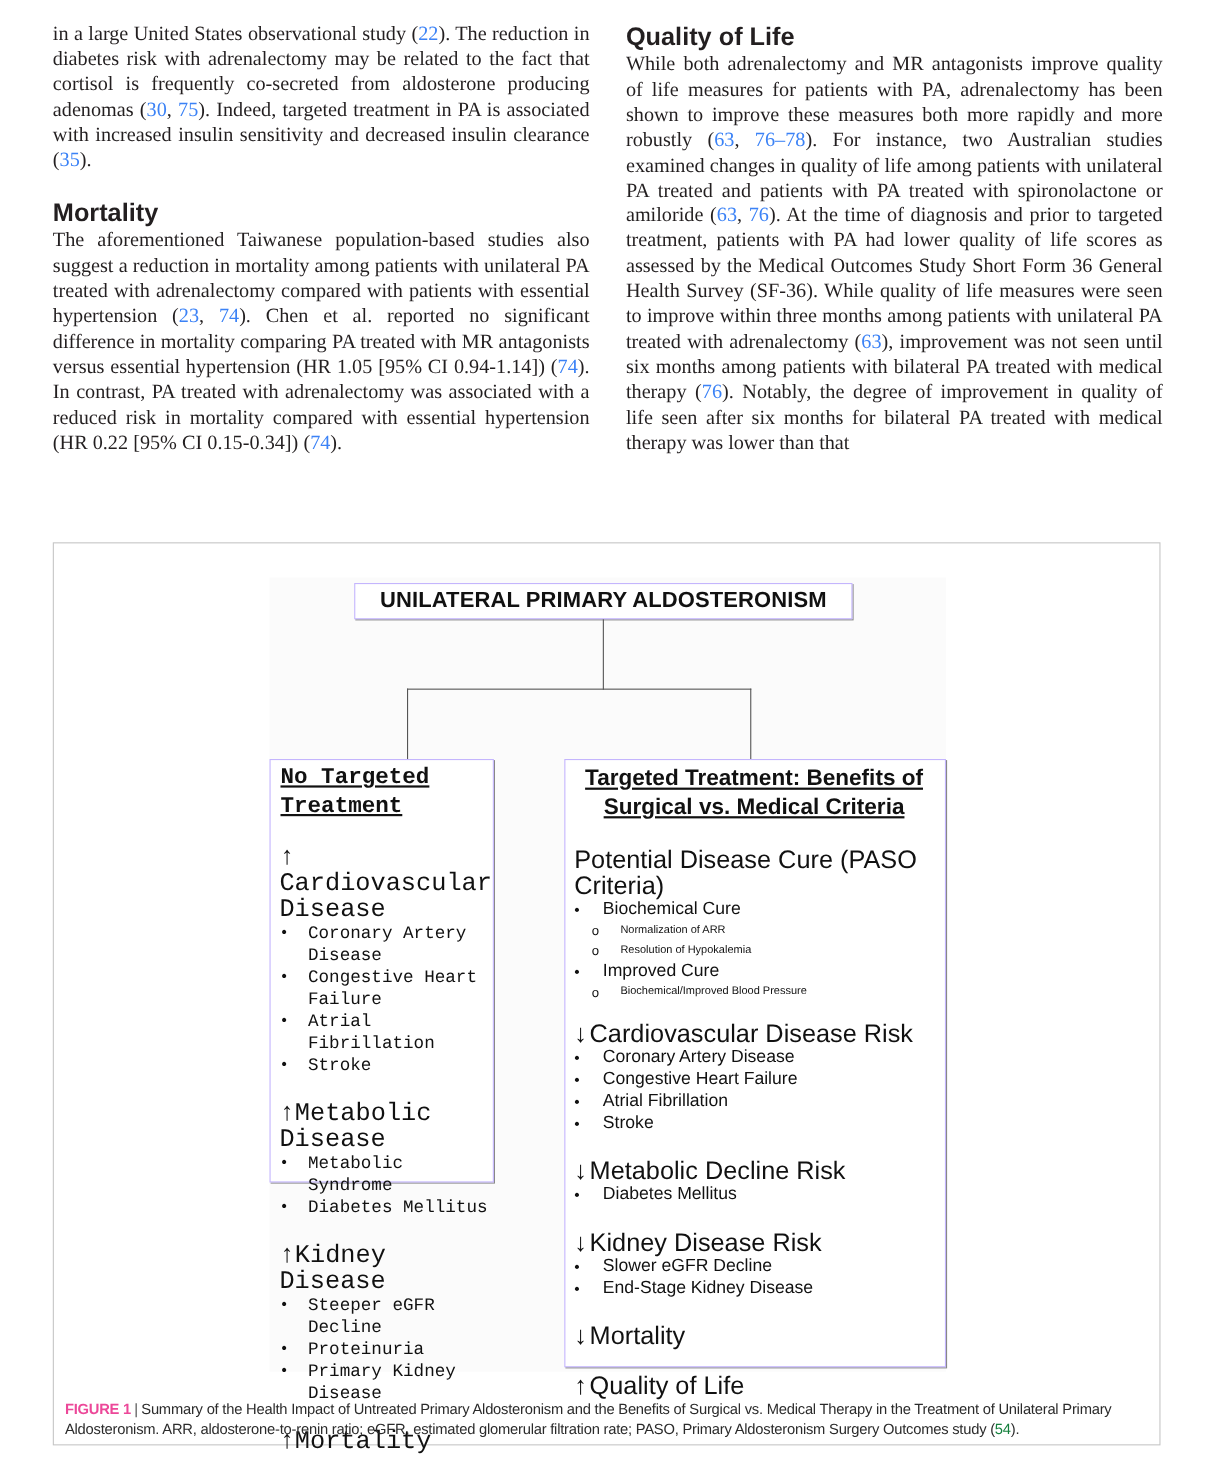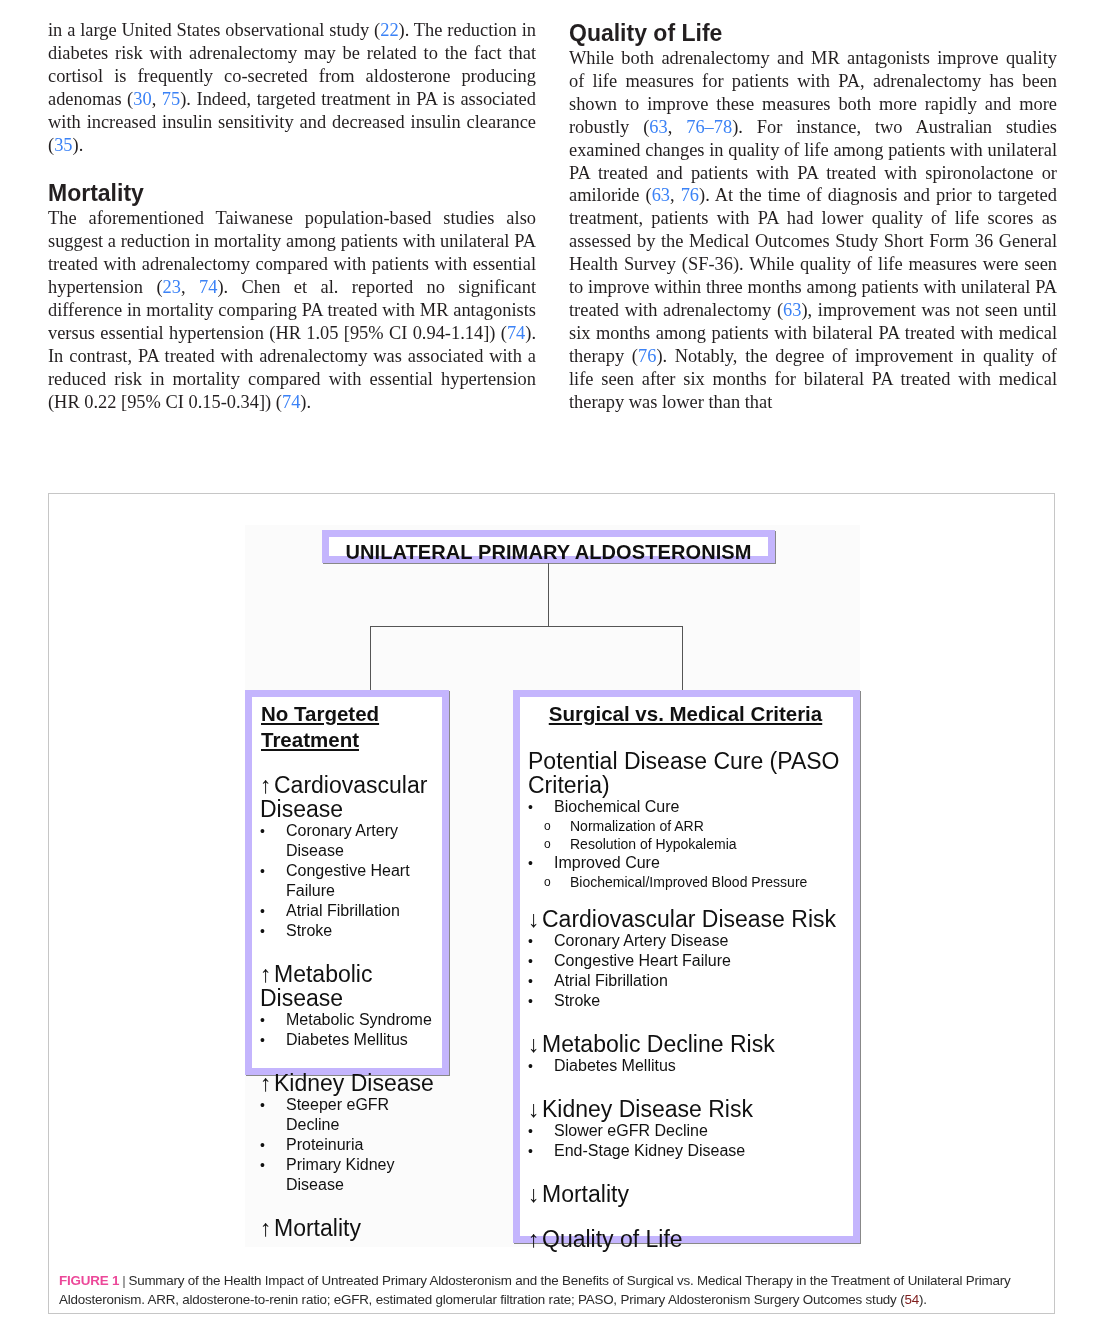--- a/index.html
+++ b/index.html
@@ -24,48 +24,48 @@
   
   .figure-frame {
     position: absolute; left: 48px; top: 493px; width: 1007px; height: 821px;
     border: 1px solid #c6c6c6; box-sizing: border-box; background: #fff;
   }
   .diagram-bg {
     position: absolute; left: 245px; top: 525px; width: 615px; height: 722px; background: #fbfbfb;
   }
   .line { position: absolute; background: #555; }
   .box {
-    position: absolute; border: 7px solid #c4b5fd; background: #fff; box-sizing: border-box;
+    position: absolute; border: 1px solid #c4b5fd; background: #fff; box-sizing: border-box;
     font-family: "Liberation Sans", "DejaVu Sans", sans-serif; color: #111;
     box-shadow: 1px 1px 0 #888;
   }
   .root-box { left: 322px; top: 530px; width: 453px; height: 33px;
     font-weight: bold; font-size: 20px; text-align: center; line-height: 31px; letter-spacing: 0.1px; }
-  .left-box { left: 245px; top: 690px; width: 204px; height: 385px; padding: 4px 0 0 8px; }
+  .left-box { left: 245px; top: 690px; width: 204px; height: 385px; padding: 4px 0 0 8px; font-family: Liberation Mono, monospace; }
   .right-box { left: 513px; top: 690px; width: 347px; height: 553px; padding: 4px 0 0 8px; }
   .box-title { font-weight: bold; font-size: 20.5px; line-height: 26px; text-decoration: underline; margin: 0; }
   .left-box .box-title { text-align: left; padding-left: 1px; }
   .right-box .box-title { text-align: center; padding-right: 10px; }
   .grp-head { font-size: 23px; line-height: 24px; margin: 0; }
   ul.b1 { list-style: none; margin: 0; padding: 0; }
   ul.b1 > li { position: relative; font-size: 16px; line-height: 20px; padding-left: 26px; }
   ul.b1 > li::before { content: "\2022"; position: absolute; left: 0; top: 0; font-size: 14px; }
   ul.b2 { list-style: none; margin: 0; padding: 0; }
-  ul.b2 > li { position: relative; font-size: 14px; line-height: 18px; padding-left: 42px; }
+  ul.b2 > li { position: relative; font-size: 10px; line-height: 18px; padding-left: 42px; }
   ul.b2 > li::before { content: "o"; position: absolute; left: 16px; top: 0; font-size: 12px; }
   .arrow { display: inline-block; width: 14px; }
 
   .caption {
     position: absolute; left: 59px; top: 1271px; width: 985px;
     font-family: "Liberation Sans", "DejaVu Sans", sans-serif; font-size: 13.4px; line-height: 19px; color: #2b2b2b;
     letter-spacing: -0.2px;
   }
   .caption .fig-label { font-weight: bold; color: #ec4899; }
   .caption .sep { color: #555; padding: 0 3px; }
-  .caption .ref { color: #7f1d1d; }
+  .caption .ref { color: #15803d; }
 </style>
 <style>ul.b1 > li.nobullet::before{content:none;}</style></head>
 <body>
 
 <div class="col col-left">
   <p class="body-text"><span>in a large United States observational study (</span><span class="ref">22</span><span>). The reduction in diabetes risk with adrenalectomy may be related to the fact that cortisol is frequently co-secreted from aldosterone producing adenomas (</span><span class="ref">30</span><span>, </span><span class="ref">75</span><span>). Indeed, targeted treatment in PA is associated with increased insulin sensitivity and decreased insulin clearance (</span><span class="ref">35</span><span>).</span></p>
   <div class="gap"></div>
   <h2 class="section-heading">Mortality</h2>
   <p class="body-text"><span>The aforementioned Taiwanese population-based studies also suggest a reduction in mortality among patients with unilateral PA treated with adrenalectomy compared with patients with essential hypertension (</span><span class="ref">23</span><span>, </span><span class="ref">74</span><span>). Chen et al. reported no significant difference in mortality comparing PA treated with MR antagonists versus essential hypertension (HR 1.05 [95% CI 0.94-1.14]) (</span><span class="ref">74</span><span>). In contrast, PA treated with adrenalectomy was associated with a reduced risk in mortality compared with essential hypertension (HR 0.22 [95% CI 0.15-0.34]) (</span><span class="ref">74</span><span>).</span></p>
 </div>
@@ -108,20 +108,21 @@
         <li>Steeper eGFR Decline</li>
         <li>Proteinuria</li>
         <li>Primary Kidney Disease</li>
       </ul>
       <div style="height: 21px;"></div>
       <p class="grp-head"><span class="arrow">↑</span><span>Mortality</span></p>
     </div>
 </div>
 
 <div class="box right-box">
+  <p class="box-title">Targeted Treatment: Benefits of</p>
   <p class="box-title">Surgical vs. Medical Criteria</p>
   <div style="height:22px"></div>
   <p class="grp-head">Potential Disease Cure (PASO Criteria)</p>
   <ul class="b1" id="cure-list">
       <li>Biochemical Cure</li>
       <li class="nobullet" style="padding-left: 0px;">
         <ul class="b2">
           <li>Normalization of ARR</li>
           <li>Resolution of Hypokalemia</li>
         </ul>

